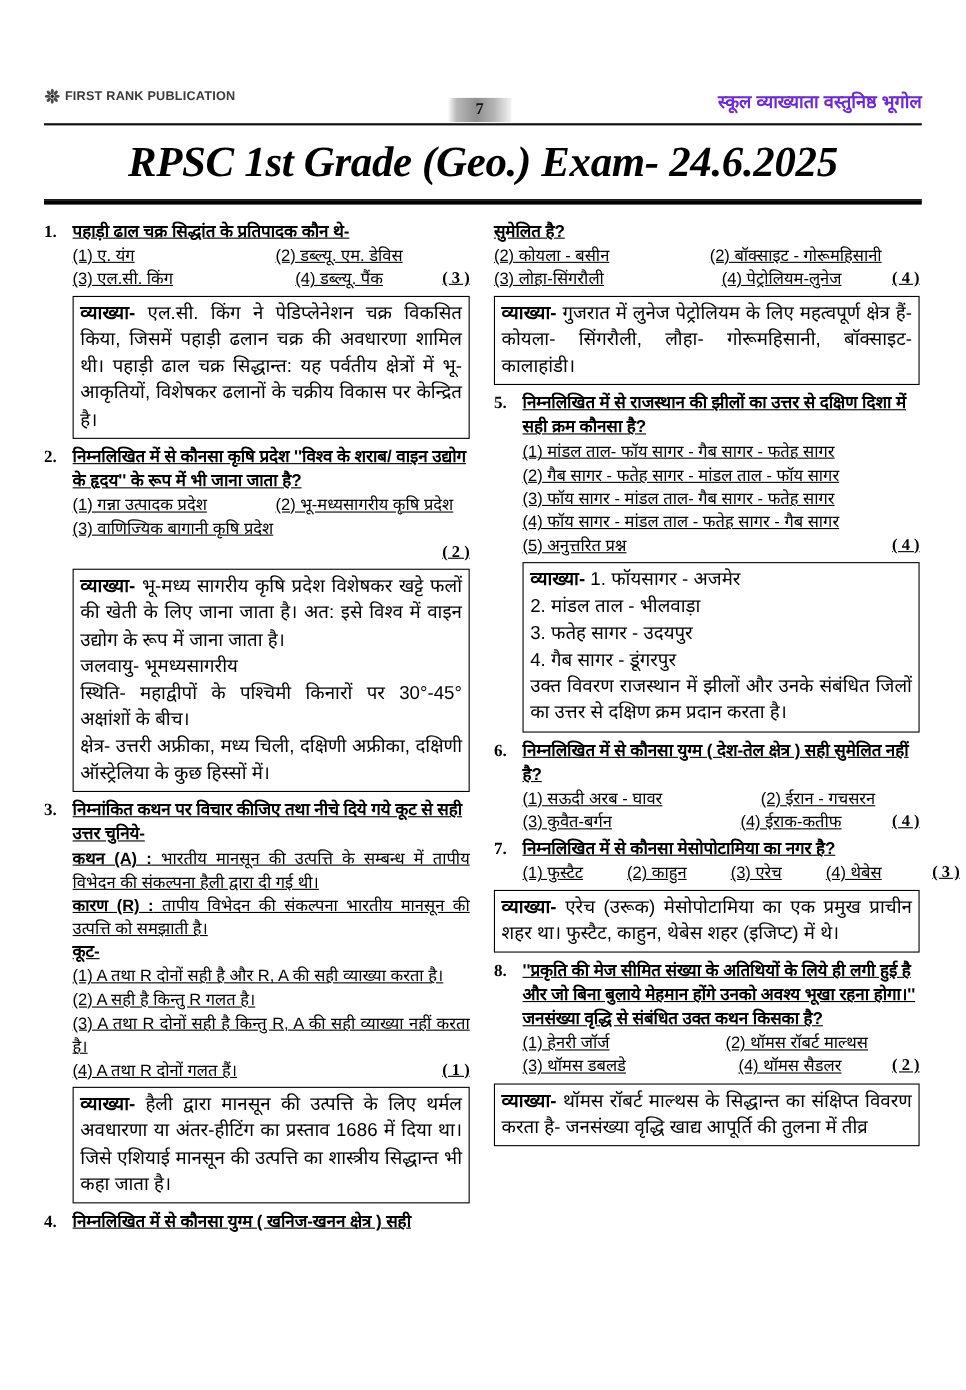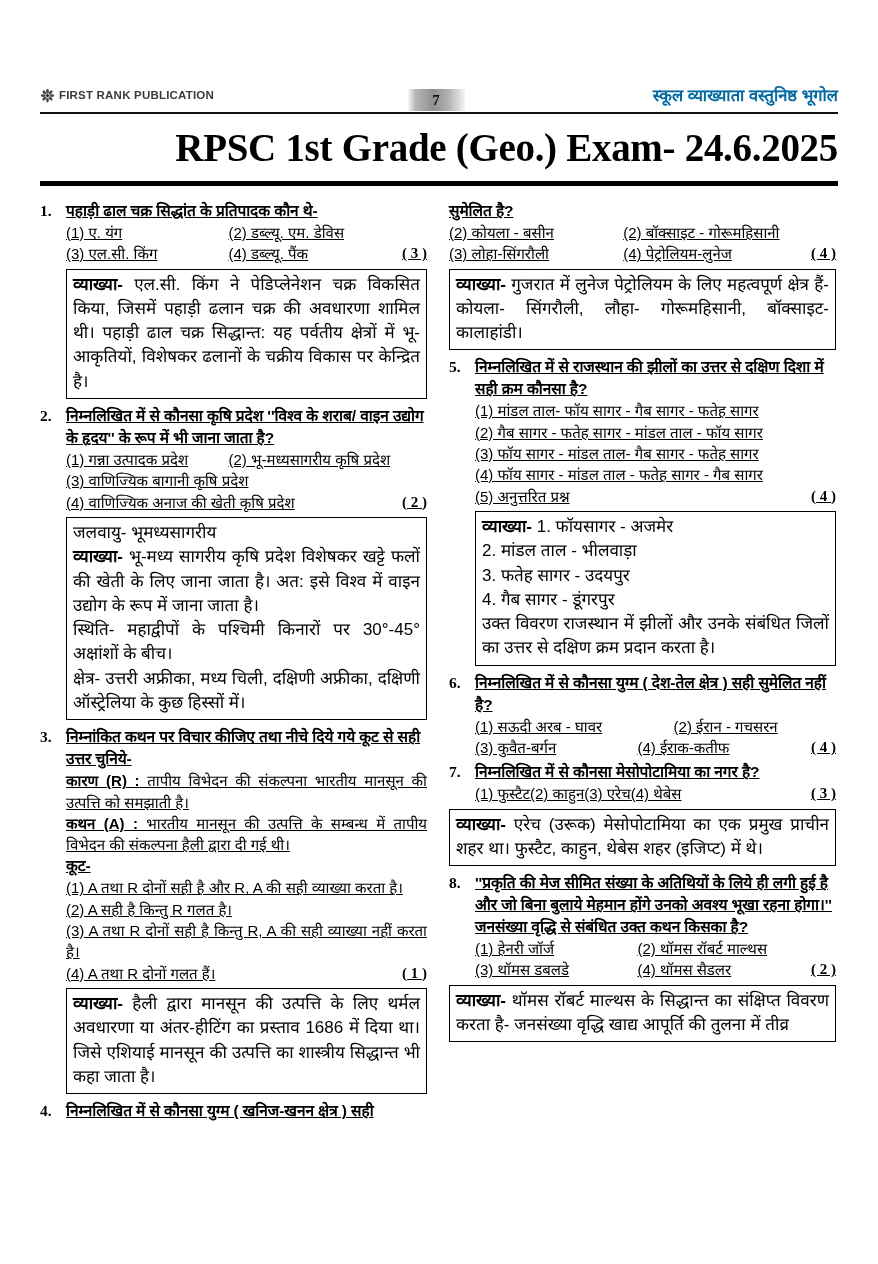--- a/index.html
+++ b/index.html
@@ -16,21 +16,21 @@
   }
   .page {
     width: 878px; height: 1264px;
     padding: 80px 40px 0 40px;
     position: relative;
   }
 
   
   .runhead {
     display: flex;
-    align-items: center;
+    align-items: flex-start;
     justify-content: space-between;
     height: 30px;
     position: relative;
   }
   .brand {
     display: flex;
     align-items: center;
     gap: 4px;
     font-family: "Liberation Sans", "DejaVu Sans", sans-serif;
     font-weight: bold;
@@ -48,28 +48,28 @@
     background: linear-gradient(to right,#ffffff 0%, #b9b9b9 14%, #8f8f8f 45%, #b3b3b3 72%, #f4f4f4 100%);
     display: flex; align-items: center; justify-content: center;
     font-family: "Liberation Serif", serif;
     font-size: 15px;
     font-weight: bold;
     color: #111;
   }
   .runhead-right {
     font-size: 16.5px;
     font-weight: bold;
-    color: #0369a1;
+    color: #6d28d9;
     font-family: "Liberation Sans", "DejaVu Sans", sans-serif;
     padding-bottom: 1px;
   }
   .rule-thin { border-top: 2px solid #111; margin-top: 2px; }
 
   
-  .title-block { text-align: right; padding: 14px 0 2px 0; }
+  .title-block { text-align: center; padding: 14px 0 2px 0; font-style: italic; }
   .exam-title {
     font-family: "Liberation Serif", "DejaVu Serif", serif;
     font-weight: bold;
     font-size: 39px;
     letter-spacing: -0.3px;
     line-height: 1.05;
     white-space: nowrap;
   }
   .rule-double {
     margin-top: 10px;
@@ -101,21 +101,21 @@
   }
   .q-body { flex: 1 1 auto; min-width: 0; text-decoration: underline; }
   .q-text {
     font-weight: bold;
     font-size: 15.5px;
     line-height: 1.42;
     font-family: "Liberation Sans", "DejaVu Sans", sans-serif;
     letter-spacing: -0.1px;
   }
   .opts { font-size: 15px; line-height: 1.42; font-family: "Liberation Sans","DejaVu Sans",sans-serif; }
-  .opt-row { display: flex; }
+  .opt-row { display: flex; gap: 40px; }
   .opt { white-space: nowrap; }
   .opt.w45 { width: 45%; }
   .opt.w55 { width: 55%; }
   .opt.full { width: 100%; }
   .opt-row.spread { justify-content: flex-start; }
   .ans {
     font-weight: bold;
     font-size: 15px;
     margin-left: auto;
     white-space: nowrap;
@@ -208,42 +208,41 @@
           <div class="q-text">निम्नलिखित में से कौनसा कृषि प्रदेश ''विश्व के शराब/ वाइन उद्योग के हृदय'' के रूप में भी जाना जाता है?</div>
           <div class="opts">
             <div class="opt-row">
               <div class="opt w45">(1) गन्ना उत्पादक प्रदेश</div>
               <div class="opt w55">(2) भू-मध्यसागरीय कृषि प्रदेश</div>
             </div>
             <div class="opt-row">
               <div class="opt full">(3) वाणिज्यिक बागानी कृषि प्रदेश</div>
             </div>
             <div class="opt-row">
-              <div class="opt">(4) वाणिज्यिक अनाज की खेती कृषि प्रदेश</div>
               <div class="ans">( 2 )</div>
             </div>
           </div>
         </div>
       </div>
       <div class="exbox indent-left">
+        <p><span class="lbl">व्याख्या-</span><span> भू-मध्य सागरीय कृषि प्रदेश विशेषकर खट्टे फलों की खेती के लिए जाना जाता है। अत: इसे विश्व में वाइन उद्योग के रूप में जाना जाता है।</span></p>
         <p>जलवायु- भूमध्यसागरीय</p>
-        <p><span class="lbl">व्याख्या-</span><span> भू-मध्य सागरीय कृषि प्रदेश विशेषकर खट्टे फलों की खेती के लिए जाना जाता है। अत: इसे विश्व में वाइन उद्योग के रूप में जाना जाता है।</span></p>
         <p>स्थिति- महाद्वीपों के पश्चिमी किनारों पर 30°-45° अक्षांशों के बीच।</p>
         <p>क्षेत्र- उत्तरी अफ्रीका, मध्य चिली, दक्षिणी अफ्रीका, दक्षिणी ऑस्ट्रेलिया के कुछ हिस्सों में।</p>
       </div>
 
       <div class="q">
         <div class="q-num">3.</div>
         <div class="q-body">
           <div class="q-text">निम्नांकित कथन पर विचार कीजिए तथा नीचे दिये गये कूट से सही उत्तर चुनिये-</div>
           <div class="stmt">
+            <b>कथन (A) :</b><span> भारतीय मानसून की उत्पत्ति के सम्बन्ध में तापीय विभेदन की संकल्पना हैली द्वारा दी गई थी।</span>
+          </div>
+          <div class="stmt">
             <b>कारण (R) :</b><span> तापीय विभेदन की संकल्पना भारतीय मानसून की उत्पत्ति को समझाती है।</span>
-          </div>
-          <div class="stmt">
-            <b>कथन (A) :</b><span> भारतीय मानसून की उत्पत्ति के सम्बन्ध में तापीय विभेदन की संकल्पना हैली द्वारा दी गई थी।</span>
           </div>
           <div class="q-text">कूट-</div>
           <div class="opts">
             <div class="stmt">(1) A तथा R दोनों सही है और R, A की सही व्याख्या करता है।</div>
             <div class="stmt">(2) A सही है किन्तु R गलत है।</div>
             <div class="stmt">(3) A तथा R दोनों सही है किन्तु R, A की सही व्याख्या नहीं करता है।</div>
             <div class="opt-row">
               <div class="opt">(4) A तथा R दोनों गलत हैं।</div>
               <div class="ans">( 1 )</div>
             </div>

